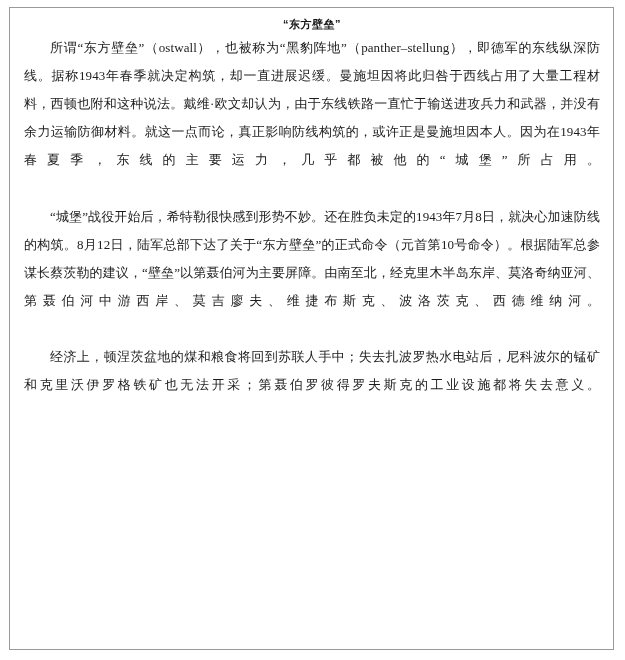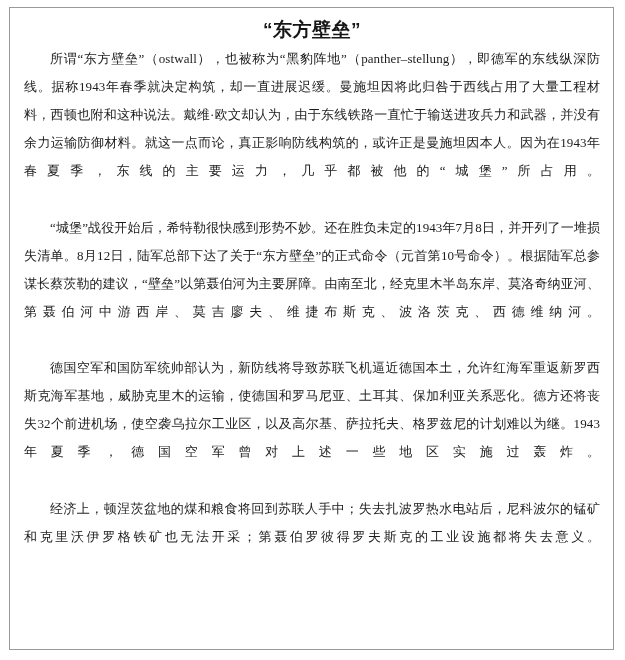--- a/index.html
+++ b/index.html
@@ -29,21 +29,21 @@
   }
 
   #page-body {
     position: absolute;
     left: 14px;
     top: 0px;
     width: 576px;
   }
 
   #doc-title {
-    font-size: 19px;
+    font-size: 11px;
     font-weight: bold;
     text-align: center;
     letter-spacing: 0.5px;
     margin: 9px 0 2px 0;
     color: #161616;
     font-family: "Liberation Sans", "DejaVu Sans", sans-serif;
   }
 
   .para {
     font-size: 13px;
@@ -65,21 +65,20 @@
 </head>
 <body>
 
 <div id="page-frame">
   <div id="page-body">
 
     <div id="doc-title">“东方壁垒”</div>
 
     <p class="para">所谓“东方壁垒”（ostwall），也被称为“黑豹阵地”（panther–stellung），即德军的东线纵深防线。据称1943年春季就决定构筑，却一直进展迟缓。曼施坦因将此归咎于西线占用了大量工程材料，西顿也附和这种说法。戴维·欧文却认为，由于东线铁路一直忙于输送进攻兵力和武器，并没有余力运输防御材料。就这一点而论，真正影响防线构筑的，或许正是曼施坦因本人。因为在1943年春夏季，东线的主要运力，几乎都被他的“城堡”所占用。</p>
 
-    <p class="para">“城堡”战役开始后，希特勒很快感到形势不妙。还在胜负未定的1943年7月8日，并开列了一堆损失清单。8月12日，陆军总部下达了关于“东方壁垒”的正式命令（元首第10号命令）。根据陆军总参谋长蔡茨勒的建议，“壁垒”以第聂伯河为主要屏障。由南至北，经克里木半岛东岸、莫洛奇纳亚河、第聂伯河中游西岸、莫吉廖夫、维捷布斯克、波洛茨克、西德维纳河。</p>
+    <p class="para">“城堡”战役开始后，希特勒很快感到形势不妙。还在胜负未定的1943年7月8日，就决心加速防线的构筑。8月12日，陆军总部下达了关于“东方壁垒”的正式命令（元首第10号命令）。根据陆军总参谋长蔡茨勒的建议，“壁垒”以第聂伯河为主要屏障。由南至北，经克里木半岛东岸、莫洛奇纳亚河、第聂伯河中游西岸、莫吉廖夫、维捷布斯克、波洛茨克、西德维纳河。</p>
 
 
-    <p class="para">德国空军和国防军统帅部认为，新防线将导致苏联飞机逼近德国本土，允许红海军重返新罗西斯克海军基地，威胁克里木的运输，使德国和罗马尼亚、土耳其、保加利亚关系恶化。德方还将丧失32个前进机场，使空袭乌拉尔工业区，以及高尔基、萨拉托夫、格罗兹尼的计划难以为继。1943年夏季，德国空军曾对上述一些地区实施过轰炸。</p>
 
     <p class="para">经济上，顿涅茨盆地的煤和粮食将回到苏联人手中；失去扎波罗热水电站后，尼科波尔的锰矿和克里沃伊罗格铁矿也无法开采；第聂伯罗彼得罗夫斯克的工业设施都将失去意义。</p>
 
   </div>
 </div>
 
 </body></html>

